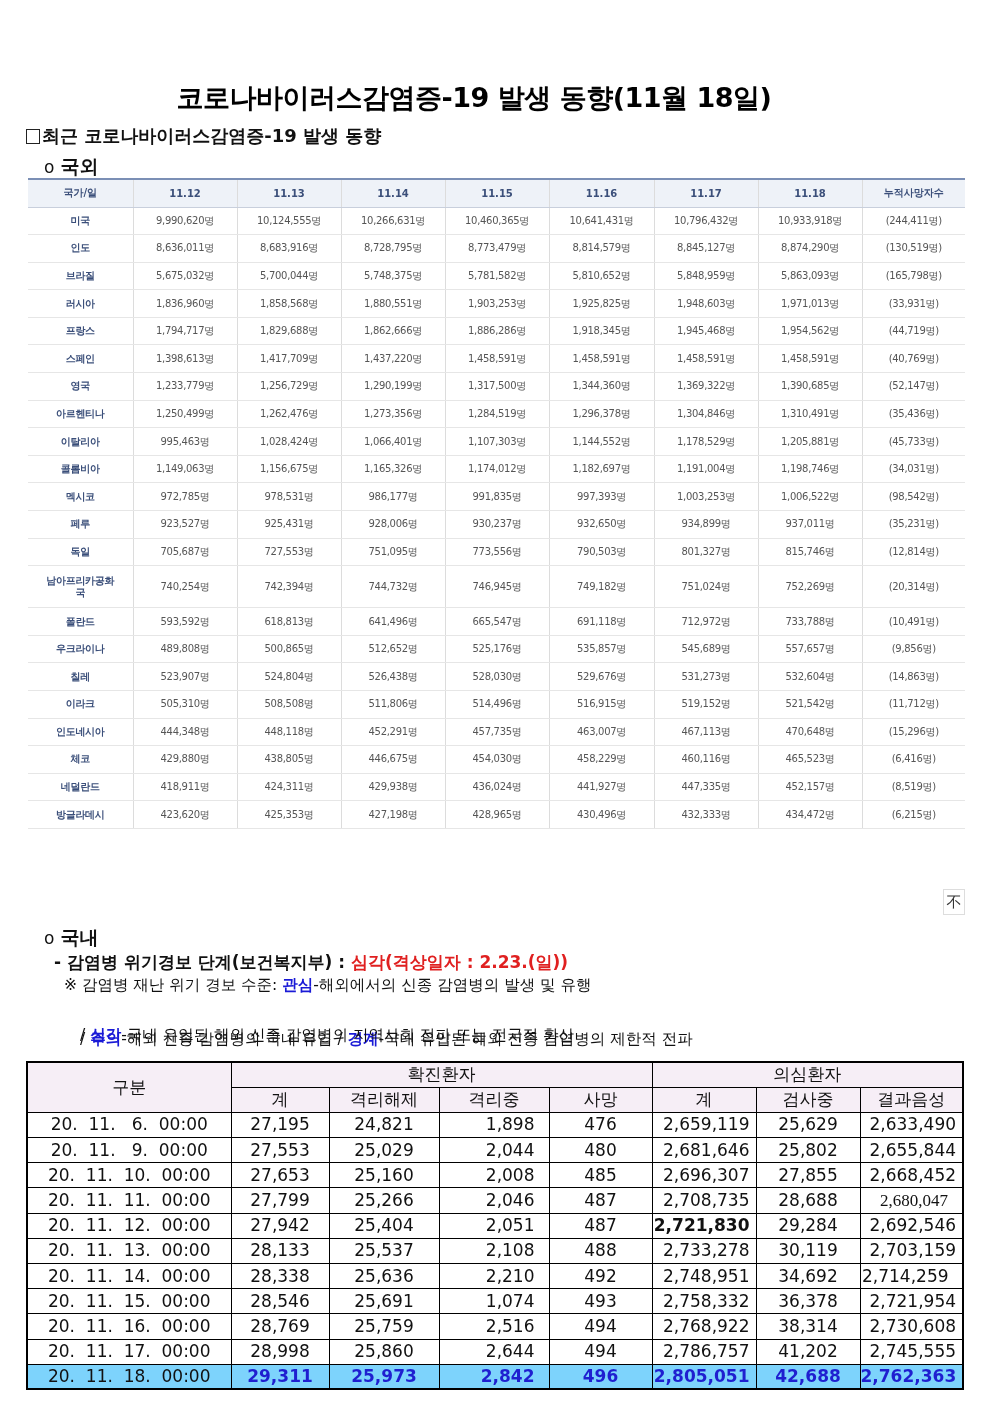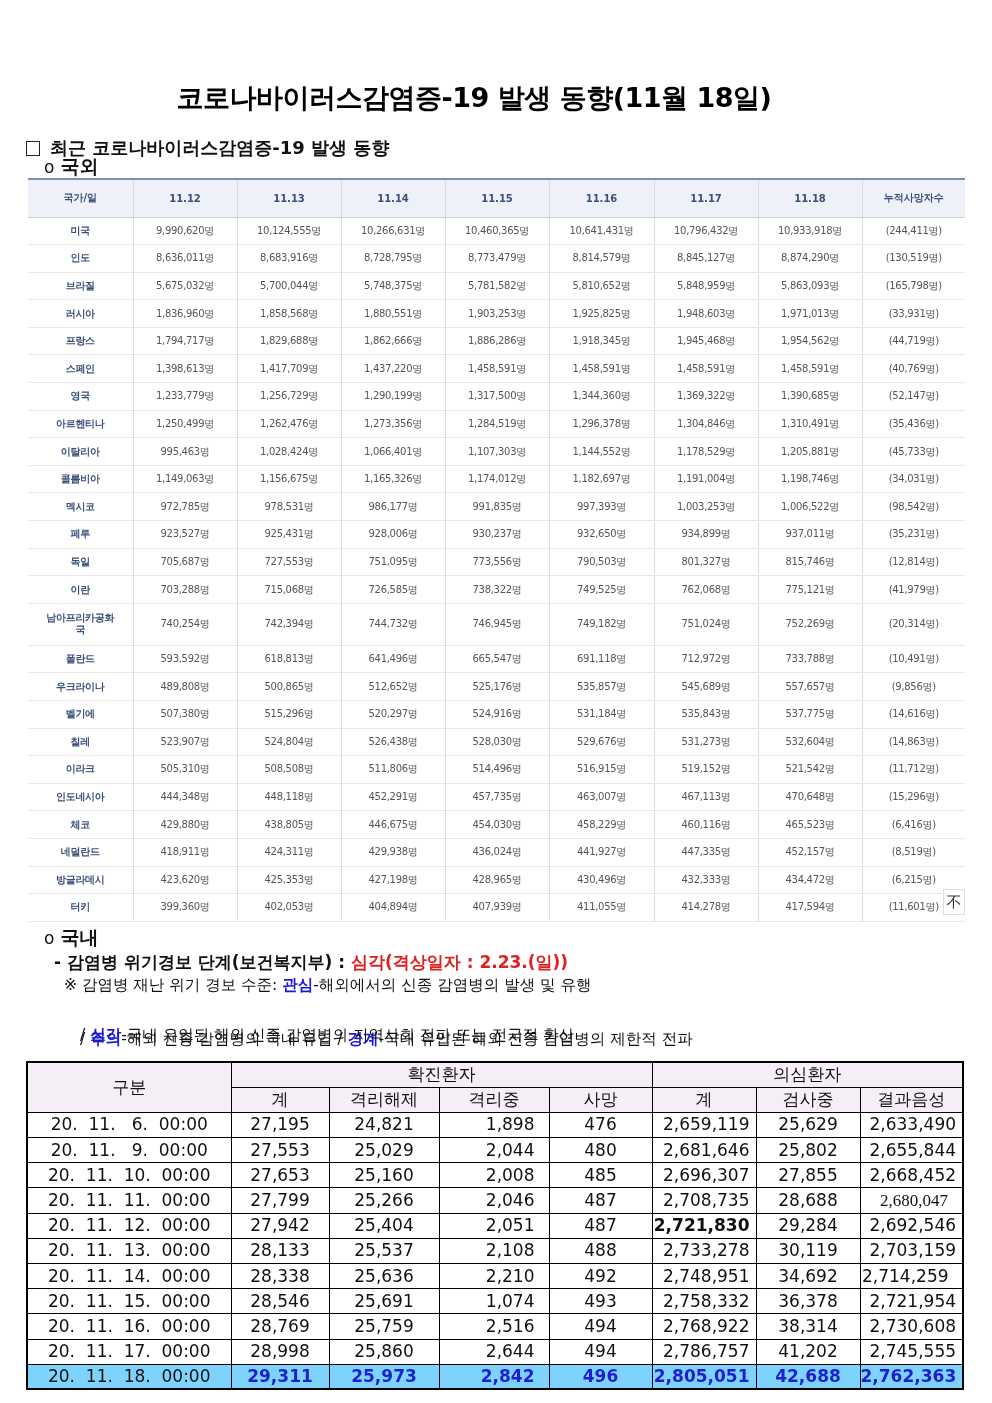--- a/index.html
+++ b/index.html
@@ -5,22 +5,22 @@
     * { box-sizing: border-box; margin: 0; padding: 0; }
     html, body { width: 992px; height: 1403px; background: #ffffff; overflow: hidden; }
     body { position: relative; font-family: "DejaVu Sans", sans-serif; color: #111; }
 
     .doc-title {
       position: absolute; top: 40px; left: 0; width: 948px; text-align: center;
       font-family: "DejaVu Sans", sans-serif; font-weight: bold; font-size: 27px;
       letter-spacing: -0.5px; color: #000; margin-top: 40px;
     }
     .section-heading {
-      position: absolute; top: 136px; left: 26px; font-weight: bold; font-size: 18px; color: #111;
-      display: flex; align-items: center; gap: 10px;
+      position: absolute; top: 124px; left: 26px; font-weight: bold; font-size: 18px; color: #111;
+      display: flex; align-items: center; gap: 2px;
     }
     .checkbox-square {
       display: inline-block; width: 14px; height: 15px; border: 1.5px solid #222; background: #fff;
     }
     .sub-heading {
       position: absolute; left: 44px; font-size: 19px; font-weight: bold; color: #111;
       display: flex; align-items: center; gap: 6px;
     }
     .sub-heading .bullet { font-weight: normal; font-size: 17px; }
 
@@ -28,21 +28,21 @@
     .overseas-wrap {
       position: absolute; top: 178px; left: 28px; width: 937px;
       border-top: 2px solid #7b8fb5;
     }
     table.overseas {
       border-collapse: collapse; width: 937px; table-layout: fixed;
       font-family: "DejaVu Sans", sans-serif; font-size: 10px; color: #555;
     }
     table.overseas th {
       background: #eef2f8; color: #3b4f7a; font-weight: bold; font-size: 10px;
-      height: 37px; border-right: 1px solid #dcdcdc; border-bottom: 1px solid #c8cfdc; text-align: center;
+      height: 27px; border-right: 1px solid #dcdcdc; border-bottom: 1px solid #c8cfdc; text-align: center;
     }
     table.overseas td {
       height: 27.6px; text-align: center; border-right: 1px solid #dcdcdc; border-bottom: 1px solid #e6e6e6;
       letter-spacing: -0.3px;
     }
     table.overseas td.country { color: #3b4f7a; font-weight: bold; font-size: 10px; line-height: 12px; }
     table.overseas tr.tall td { height: 42px; }
     table.overseas th:last-child, table.overseas td:last-child { border-right: none; }
     .scroll-top-button {
       position: absolute; top: 889px; left: 943px; width: 22px; height: 26px;
@@ -254,31 +254,20 @@
           <td class="country">독일</td>
           <td>705,687명</td>
           <td>727,553명</td>
           <td>751,095명</td>
           <td>773,556명</td>
           <td>790,503명</td>
           <td>801,327명</td>
           <td>815,746명</td>
           <td>(12,814명)</td>
         </tr>
-        <tr>
-          <td class="country">이란</td>
-          <td>703,288명</td>
-          <td>715,068명</td>
-          <td>726,585명</td>
-          <td>738,322명</td>
-          <td>749,525명</td>
-          <td>762,068명</td>
-          <td>775,121명</td>
-          <td>(41,979명)</td>
-        </tr>
         <tr class="tall">
           <td class="country" style="padding: 0px 14px;">남아프리카공화국</td>
           <td>740,254명</td>
           <td>742,394명</td>
           <td>744,732명</td>
           <td>746,945명</td>
           <td>749,182명</td>
           <td>751,024명</td>
           <td>752,269명</td>
           <td>(20,314명)</td>
@@ -299,31 +288,20 @@
           <td>489,808명</td>
           <td>500,865명</td>
           <td>512,652명</td>
           <td>525,176명</td>
           <td>535,857명</td>
           <td>545,689명</td>
           <td>557,657명</td>
           <td>(9,856명)</td>
         </tr>
         <tr>
-          <td class="country">벨기에</td>
-          <td>507,380명</td>
-          <td>515,296명</td>
-          <td>520,297명</td>
-          <td>524,916명</td>
-          <td>531,184명</td>
-          <td>535,843명</td>
-          <td>537,775명</td>
-          <td>(14,616명)</td>
-        </tr>
-        <tr>
           <td class="country">칠레</td>
           <td>523,907명</td>
           <td>524,804명</td>
           <td>526,438명</td>
           <td>528,030명</td>
           <td>529,676명</td>
           <td>531,273명</td>
           <td>532,604명</td>
           <td>(14,863명)</td>
         </tr>
@@ -374,31 +352,20 @@
         <tr>
           <td class="country">방글라데시</td>
           <td>423,620명</td>
           <td>425,353명</td>
           <td>427,198명</td>
           <td>428,965명</td>
           <td>430,496명</td>
           <td>432,333명</td>
           <td>434,472명</td>
           <td>(6,215명)</td>
-        </tr>
-        <tr>
-          <td class="country">터키</td>
-          <td>399,360명</td>
-          <td>402,053명</td>
-          <td>404,894명</td>
-          <td>407,939명</td>
-          <td>411,055명</td>
-          <td>414,278명</td>
-          <td>417,594명</td>
-          <td>(11,601명)</td>
         </tr>
       </tbody>
   </table>
 </div>
 
 <div class="scroll-top-button">
   <span>不</span>
 </div>
 
 <div class="sub-heading" style="top:925px;">

